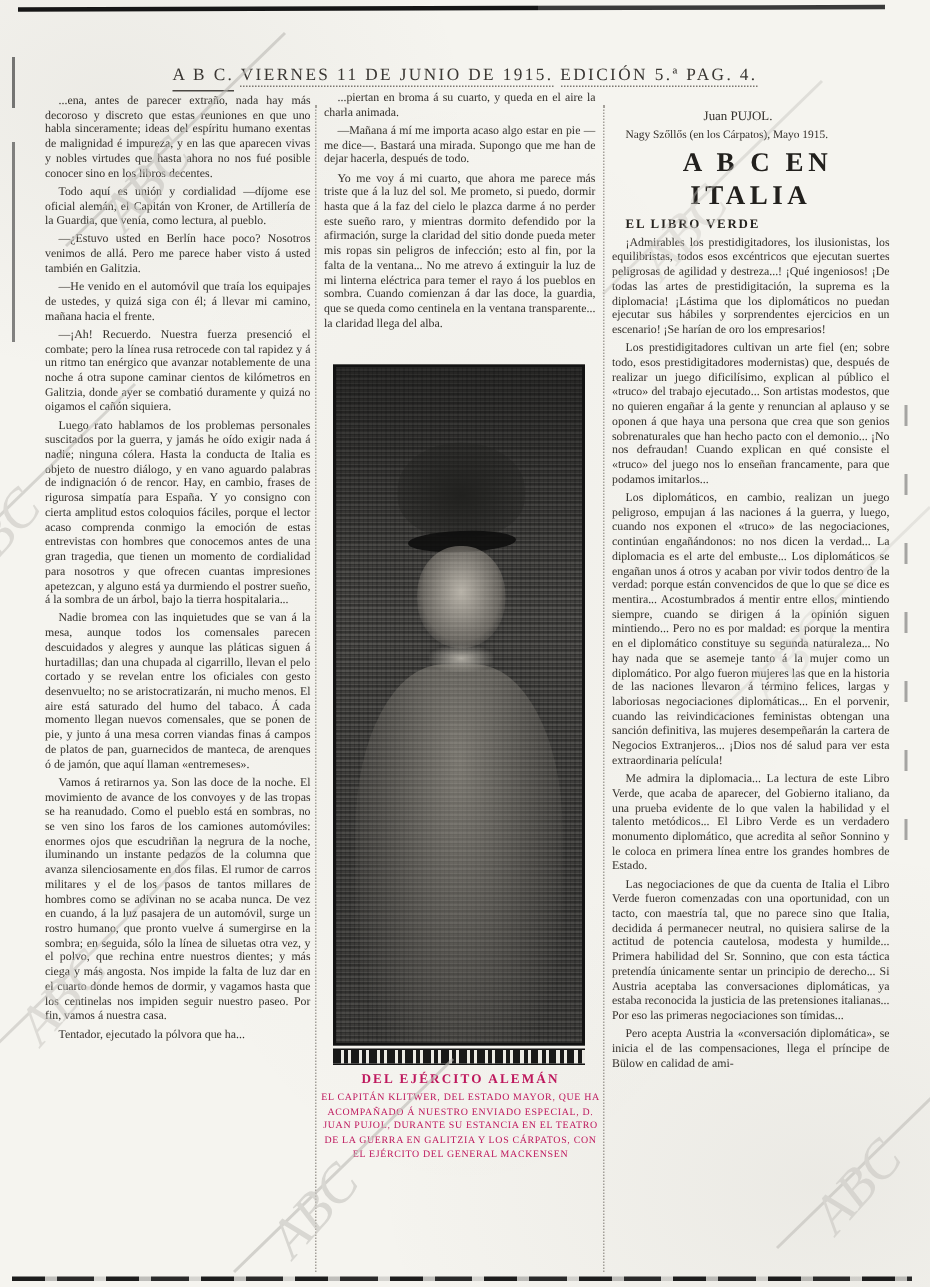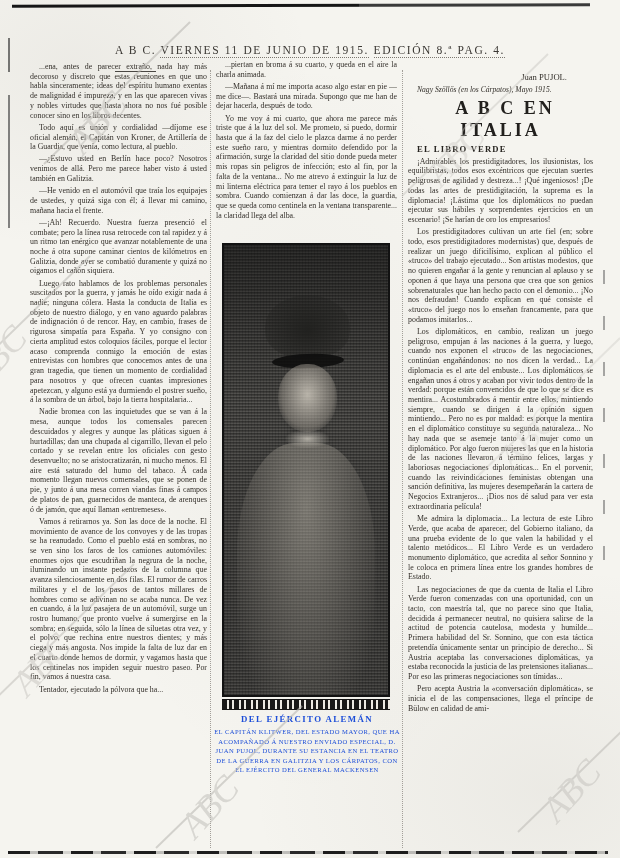--- a/index.html
+++ b/index.html
@@ -30,42 +30,42 @@
   .edge-mark-right {
     position:absolute; left:603px; top:270px; width:2px; height:290px;
     background:repeating-linear-gradient(180deg,#555 0 14px, transparent 14px 46px);
     opacity:.5;
   }
   .masthead {
     position:absolute; left:0; top:44px; width:620px;
     text-align:center; font-size:11.5px; letter-spacing:1.6px;
     color:#3a3733; white-space:nowrap;
   }
-  .masthead .u { border-bottom:1px solid #4a4743; padding-bottom:15px;text-align:right; }
+  .masthead .u { border-bottom:1px solid #4a4743; padding-bottom:4px;text-align:right; }
   .masthead .d { border-bottom:1px dotted #7a766f; padding-bottom:1px; }
 
   .col {
     position:absolute; text-align:justify;
     font-size:7.9px; line-height:1.23; color:#332f2a;
     overflow:hidden;
   }
   .col p { margin:0 0 2.5px 0; text-indent:9px; }
   .col-left   { left:30px;  top:62px; width:177px; height:736px; }
   .col-mid    { left:216px; top:60px; width:181px; height:168px; }
   .col-right  { left:408px; top:72px; width:185px; height:712px; }
 
   .col-rule {
     position:absolute; top:70px; height:778px; width:0;
     border-left:1px dotted #8f8b84; opacity:.8;
   }
   .col-rule.r1 { left:210px; }
   .col-rule.r2 { left:402px; }
 
-  .signature { text-align:right; padding-right:26px; font-size:8.6px; margin:3px 0 2px; text-indent:0; }
-  .dateline  { font-size:7.6px; font-style:italic; margin:0 0 6px; text-indent:4px; }
+  .signature { text-align:center; padding-right:26px; font-size:8.6px; margin:3px 0 2px; text-indent:0; }
+  .dateline  { font-size:7.6px; margin:0 0 6px; text-indent:4px; }
   .section-title {
     text-align:center; font-size:18px; font-weight:bold; letter-spacing:3px;
     color:#22201d; margin:5px 0 5px; text-indent:0;
   }
   .section-subtitle {
     font-size:8.6px; font-weight:bold; letter-spacing:1.2px;
     color:#26231f; margin:0 0 5px; text-indent:2px;
   }
 
   
@@ -105,42 +105,42 @@
     border-radius:42% 42% 0 0;
     background:radial-gradient(ellipse at 50% 25%, rgba(185,180,168,0.5), rgba(130,126,118,0.3) 55%, transparent 85%);
   }
   .photo-ornament {
     position:absolute; left:222px; top:699px; width:168px; height:9px;
     border-top:1px solid #141414; border-bottom:1px solid #141414;
     background:repeating-linear-gradient(90deg,#181818 0 5px, #eceae4 5px 7px, #181818 7px 10px, #eceae4 10px 12px);
   }
   .caption {
     position:absolute; left:214px; top:714px; width:186px;
-    text-align:center; color:#1d4ed8;
+    text-align:center; color:#be185d;
   }
   .caption-title { font-size:8.8px; font-weight:bold; letter-spacing:1.4px; margin-bottom:3px; }
   .caption-body  { font-size:6.6px; letter-spacing:0.45px; line-height:1.45; }
 
   
   .wm { position:absolute; width:160px; height:160px; pointer-events:none; }
 </style>
 </head>
 <body>
 
 <div class="scan-rule-top"></div>
 <div class="scan-rule-bottom"></div>
 <div class="edge-mark-left"></div>
 <div class="edge-mark-right"></div>
 <div class="col-rule r1"></div>
 <div class="col-rule r2"></div>
 
 <div class="masthead">
   <span class="u">A B C.</span>
   <span class="d">VIERNES 11 DE JUNIO DE 1915.</span>
-  <span class="d">EDICIÓN 8.ª PAG. 4.</span>
+  <span class="d">EDICIÓN 5.ª PAG. 4.</span>
 </div>
 
 <div class="col col-left">
   <p>...ena, antes de parecer extraño, nada hay más decoroso y discreto que estas reuniones en que uno habla sinceramente; ideas del espíritu humano exentas de malignidad é impureza, y en las que aparecen vivas y nobles virtudes que hasta ahora no nos fué posible conocer sino en los libros decentes.</p>
   <p>Todo aquí es unión y cordialidad —díjome ese oficial alemán, el Capitán von Kroner, de Artillería de la Guardia, que venía, como lectura, al pueblo.</p>
   <p>—¿Estuvo usted en Berlín hace poco? Nosotros venimos de allá. Pero me parece haber visto á usted también en Galitzia.</p>
   <p>—He venido en el automóvil que traía los equipajes de ustedes, y quizá siga con él; á llevar mi camino, mañana hacia el frente.</p>
   <p>—¡Ah! Recuerdo. Nuestra fuerza presenció el combate; pero la línea rusa retrocede con tal rapidez y á un ritmo tan enérgico que avanzar notablemente de una noche á otra supone caminar cientos de kilómetros en Galitzia, donde ayer se combatió duramente y quizá no oigamos el cañón siquiera.</p>
   <p>Luego rato hablamos de los problemas personales suscitados por la guerra, y jamás he oído exigir nada á nadie; ninguna cólera. Hasta la conducta de Italia es objeto de nuestro diálogo, y en vano aguardo palabras de indignación ó de rencor. Hay, en cambio, frases de rigurosa simpatía para España. Y yo consigno con cierta amplitud estos coloquios fáciles, porque el lector acaso comprenda conmigo la emoción de estas entrevistas con hombres que conocemos antes de una gran tragedia, que tienen un momento de cordialidad para nosotros y que ofrecen cuantas impresiones apetezcan, y alguno está ya durmiendo el postrer sueño, á la sombra de un árbol, bajo la tierra hospitalaria...</p>
   <p>Nadie bromea con las inquietudes que se van á la mesa, aunque todos los comensales parecen descuidados y alegres y aunque las pláticas siguen á hurtadillas; dan una chupada al cigarrillo, llevan el pelo cortado y se revelan entre los oficiales con gesto desenvuelto; no se aristocratizarán, ni mucho menos. El aire está saturado del humo del tabaco. Á cada momento llegan nuevos comensales, que se ponen de pie, y junto á una mesa corren viandas finas á campos de platos de pan, guarnecidos de manteca, de arenques ó de jamón, que aquí llaman «entremeses».</p>

